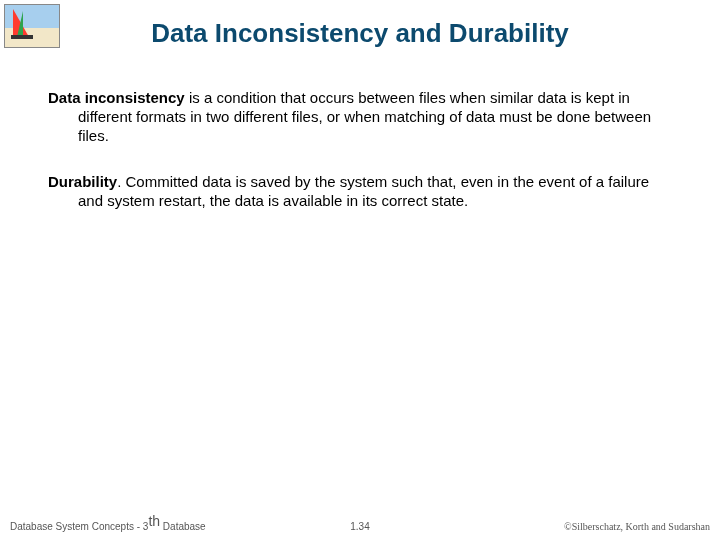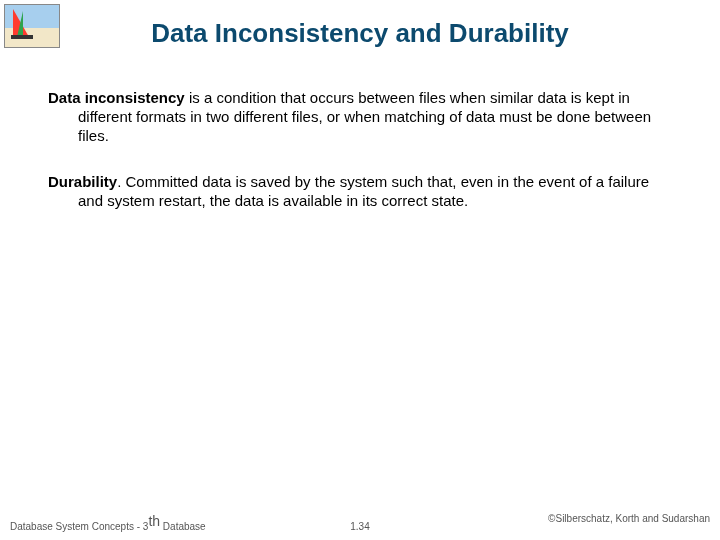--- a/index.html
+++ b/index.html
@@ -76,21 +76,21 @@
     position: absolute;
     bottom: 8px;
     left: 10px;
     right: 10px;
     font-size: 10px;
     color: #555;
   }
   .footer .left { position: absolute; left: 0; bottom: 0; }
   .footer .left sup { font-size: 14px; }
   .footer .center { position: absolute; left: 0; right: 0; text-align: center; bottom: 0; margin-top: 44px; }
-  .footer .right { position: absolute; right: 0; bottom: 8px; }
+  .footer .right { position: absolute; right: 0; bottom: 0; font-family: Liberation Serif, serif; }
 </style>
 </head>
 <body>
 
 <div class="logo">
   <div class="sail"></div>
   <div class="sail2"></div>
   <div class="hull"></div>
 </div>
 

